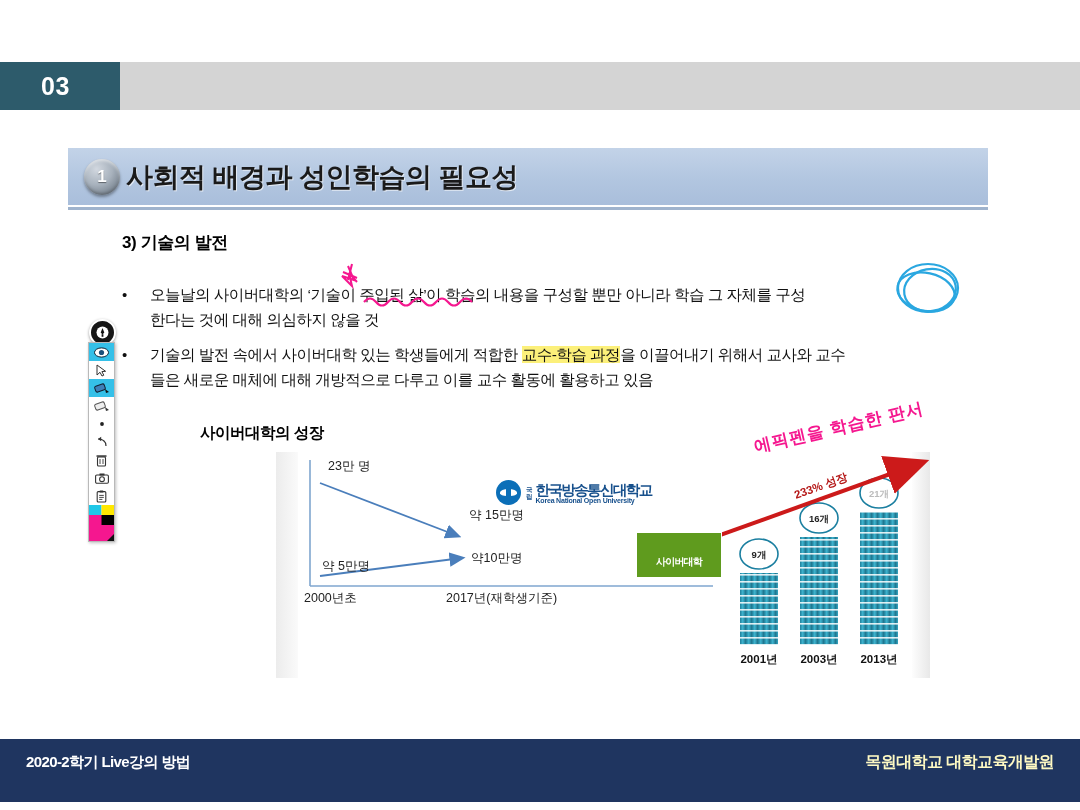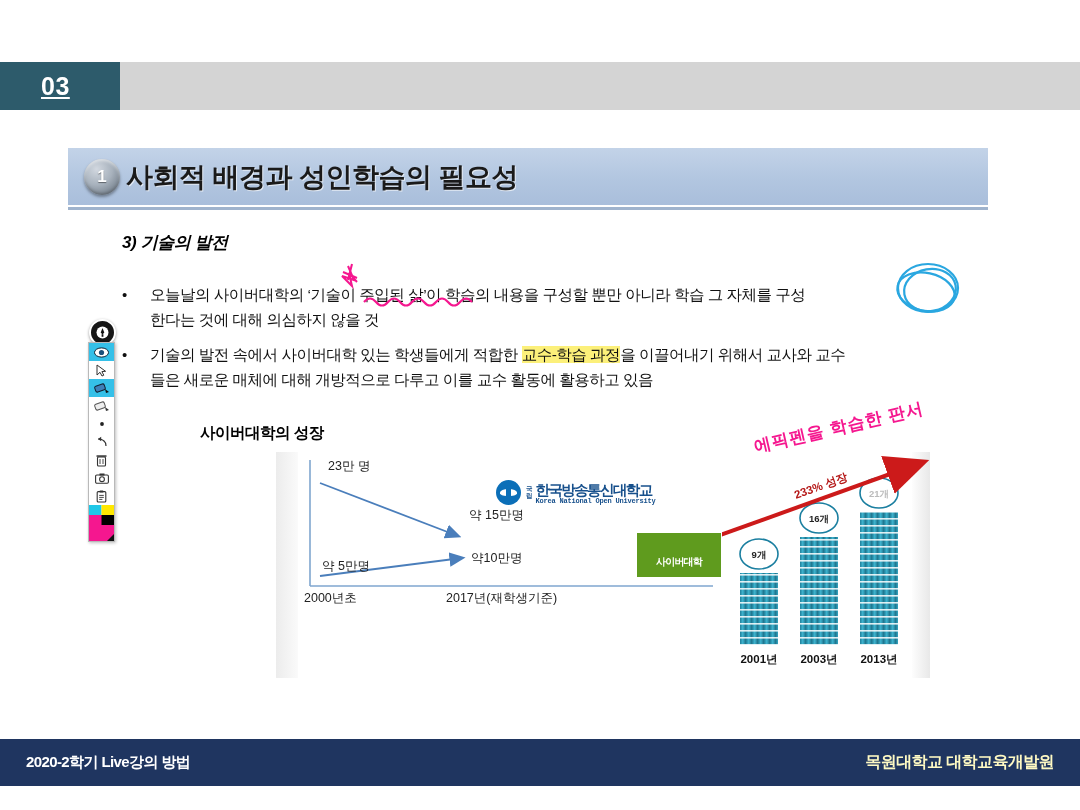--- a/index.html
+++ b/index.html
@@ -30,21 +30,20 @@
     background: #2d5b6b;
     display: flex;
     align-items: center;
   }
   .header-number {
     color: #ffffff;
     font-size: 25px;
     font-weight: bold;
     margin-left: 41px;
     letter-spacing: 0.5px;
-    text-decoration: underline;
   }
 
   
   .title-bar {
     position: absolute;
     left: 68px; top: 148px;
     width: 920px; height: 57px;
     background: linear-gradient(180deg,#c3d3e8 0%, #b2c6e0 55%, #a9bedb 100%);
     display: flex;
     align-items: center;
@@ -78,21 +77,20 @@
     text-shadow: 1px 1px 0 rgba(255,255,255,0.65);
   }
 
   
   .subhead {
     position: absolute;
     left: 122px; top: 231px;
     font-size: 17px;
     font-weight: bold;
     letter-spacing: -0.4px;
-    font-style: italic;
   }
   .bullet {
     position: absolute;
     font-size: 15.5px;
     line-height: 25px;
     letter-spacing: -0.5px;
     color: #111;
   }
   .bullet .dot {
     position: absolute;
@@ -140,21 +138,20 @@
     fill: #222;
     font-family: "Liberation Sans", "DejaVu Sans", sans-serif;
   }
 
   
   .knou-logo {
     position: absolute;
     left: 496px; top: 480px;
     display: flex;
     align-items: center;
-    font-family: Liberation Mono, monospace;
   }
   .knou-mark {
     width: 25px; height: 25px;
     border-radius: 50%;
     background: #0b6fb8;
     position: relative;
     margin-right: 5px;
   }
   .knou-mark::before {
     content: "";
@@ -266,21 +263,21 @@
   }
   .palette {
     width: 25px; height: 36px;
     position: relative;
   }
 
   
   .footer {
     position: absolute;
     left: 0; top: 739px;
-    width: 1080px; height: 47px;
+    width: 1080px; height: 63px;
     background: #1f3560;
   }
   .footer-left {
     position: absolute;
     left: 26px; top: 14px;
     color: #ffffff;
     font-size: 15px;
     font-weight: bold;
     letter-spacing: -0.6px;
   }

